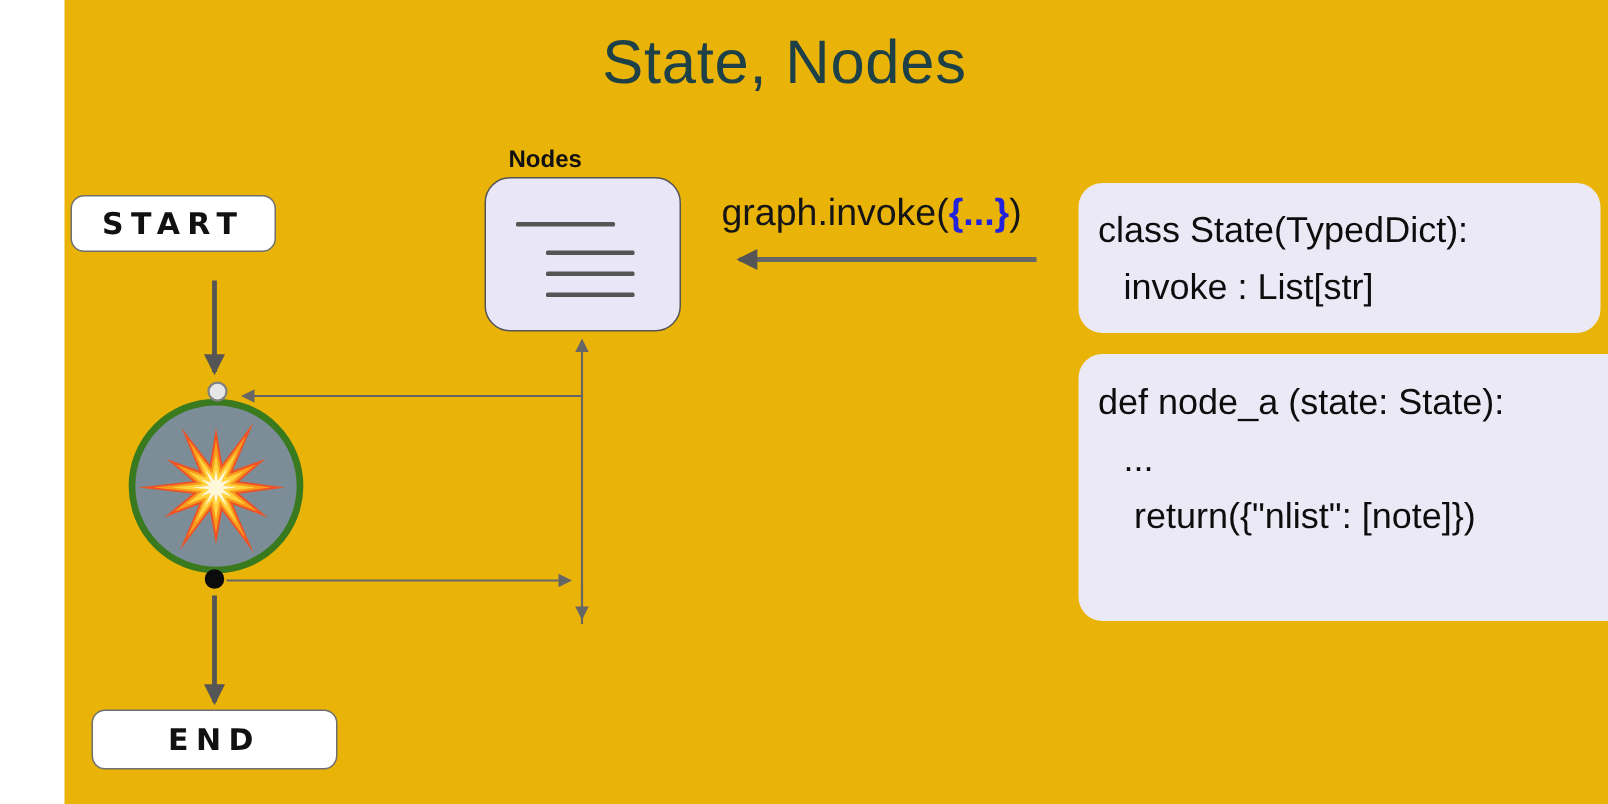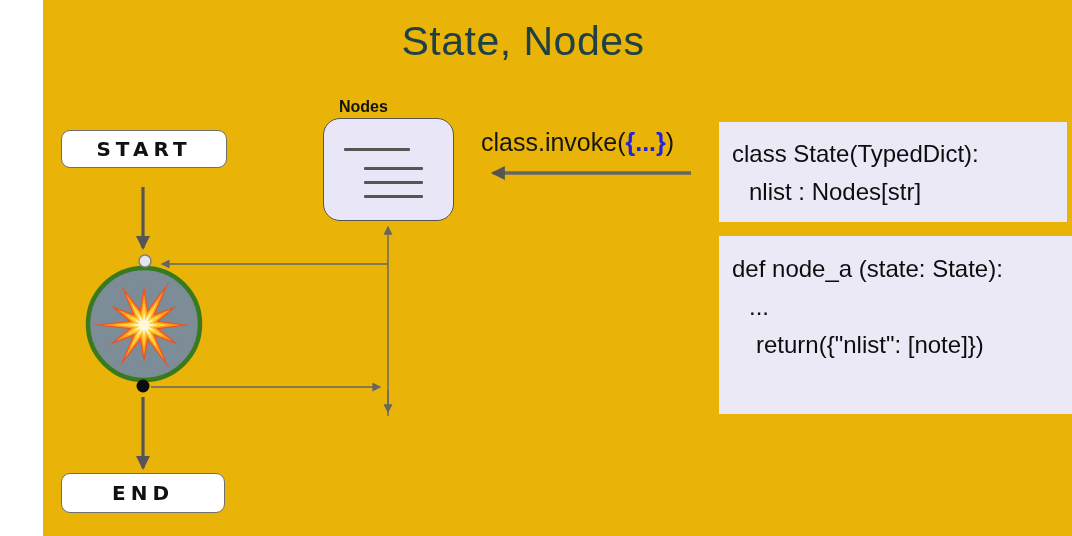--- a/index.html
+++ b/index.html
@@ -23,21 +23,21 @@
     position:absolute;
     background:#ffffff;
     border:1.6px solid #6f6f6f;
     border-radius:9px;
     display:flex;align-items:center;justify-content:center;
     box-sizing:border-box;
     font-family:"DejaVu Sans", sans-serif;
     font-weight:600;font-size:20px;color:#111;
     letter-spacing:5px;
   }
-  .start-box{left:18px;top:130px;width:166px;height:38px;}
+  .start-box{left:4px;top:130px;width:137px;height:38px;}
   .end-box{left:18px;top:473px;width:164px;height:40px;}
   .state-label{
     position:absolute;left:296px;top:98px;
     font-size:16px;font-weight:600;color:#111;
   }
   .state-box{
     position:absolute;left:280px;top:118px;width:131px;height:103px;
     background:#e9e6f8;border:1.6px solid #555;border-radius:17px;
     box-sizing:border-box;
   }
@@ -50,20 +50,21 @@
     position:absolute;left:438px;top:128px;width:216px;
     font-size:25px;color:#151515;white-space:nowrap;
   }
   .invoke-label .braces{color:#2222dd;font-weight:700;}
   .code-block{
     position:absolute;
     background:#ece9f7;
     box-sizing:border-box;
     font-size:24px;color:#0d0d0d;
     line-height:38px;
+    border-radius:16px;
   }
   .code-1{left:676px;top:122px;width:348px;height:100px;padding:13px 0 0 13px;}
   .code-2{left:676px;top:236px;width:369px;height:178px;padding:14px 0 0 13px;}
   .code-line{white-space:pre;}
   .ind-1{padding-left:17px;}
   .ind-2{padding-left:24px;}
 </style>
 </head>
 <body>
 
@@ -118,26 +119,26 @@
 
   <div class="state-label">Nodes</div>
   <div class="state-box">
     <div class="state-line sl1"></div>
     <div class="state-line sl2"></div>
     <div class="state-line sl3"></div>
     <div class="state-line sl4"></div>
   </div>
 
   <div class="invoke-label">
-    <span>class.invoke(</span><span class="braces">{...}</span><span>)</span>
+    <span>graph.invoke(</span><span class="braces">{...}</span><span>)</span>
   </div>
 
   <div class="code-block code-1">
     <div class="code-line">class State(TypedDict):</div>
-    <div class="code-line ind-1">nlist : Nodes[str]</div>
+    <div class="code-line ind-1">invoke : List[str]</div>
   </div>
 
   <div class="code-block code-2">
     <div class="code-line">def node_a (state: State):</div>
     <div class="code-line ind-1">...</div>
     <div class="code-line ind-2">return({"nlist": [note]})</div>
   </div>
 
 </div>
 

